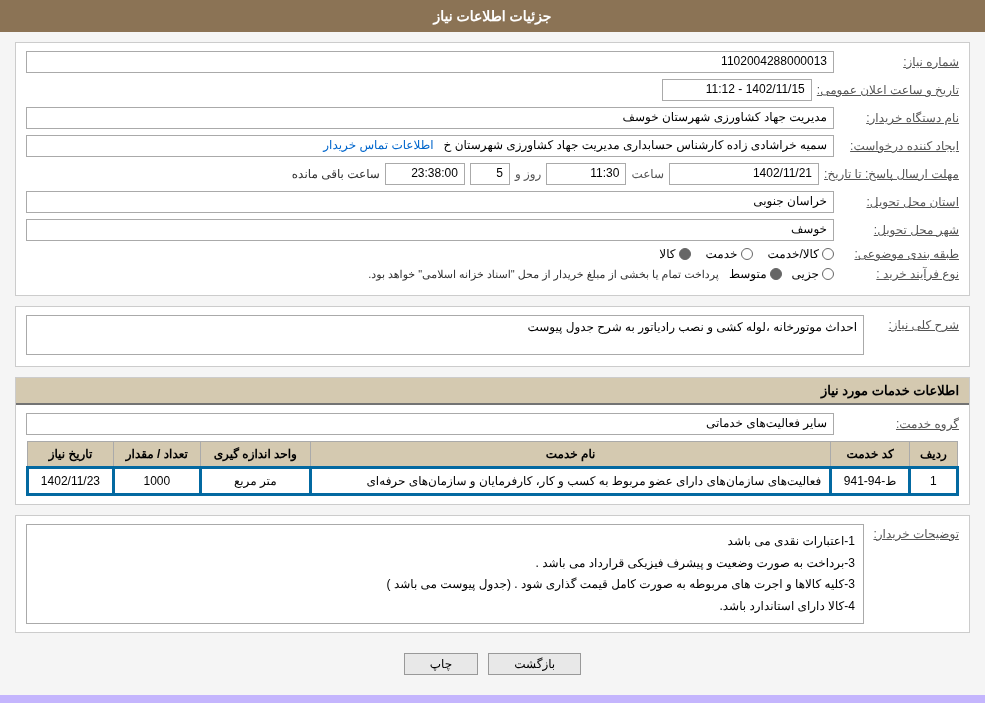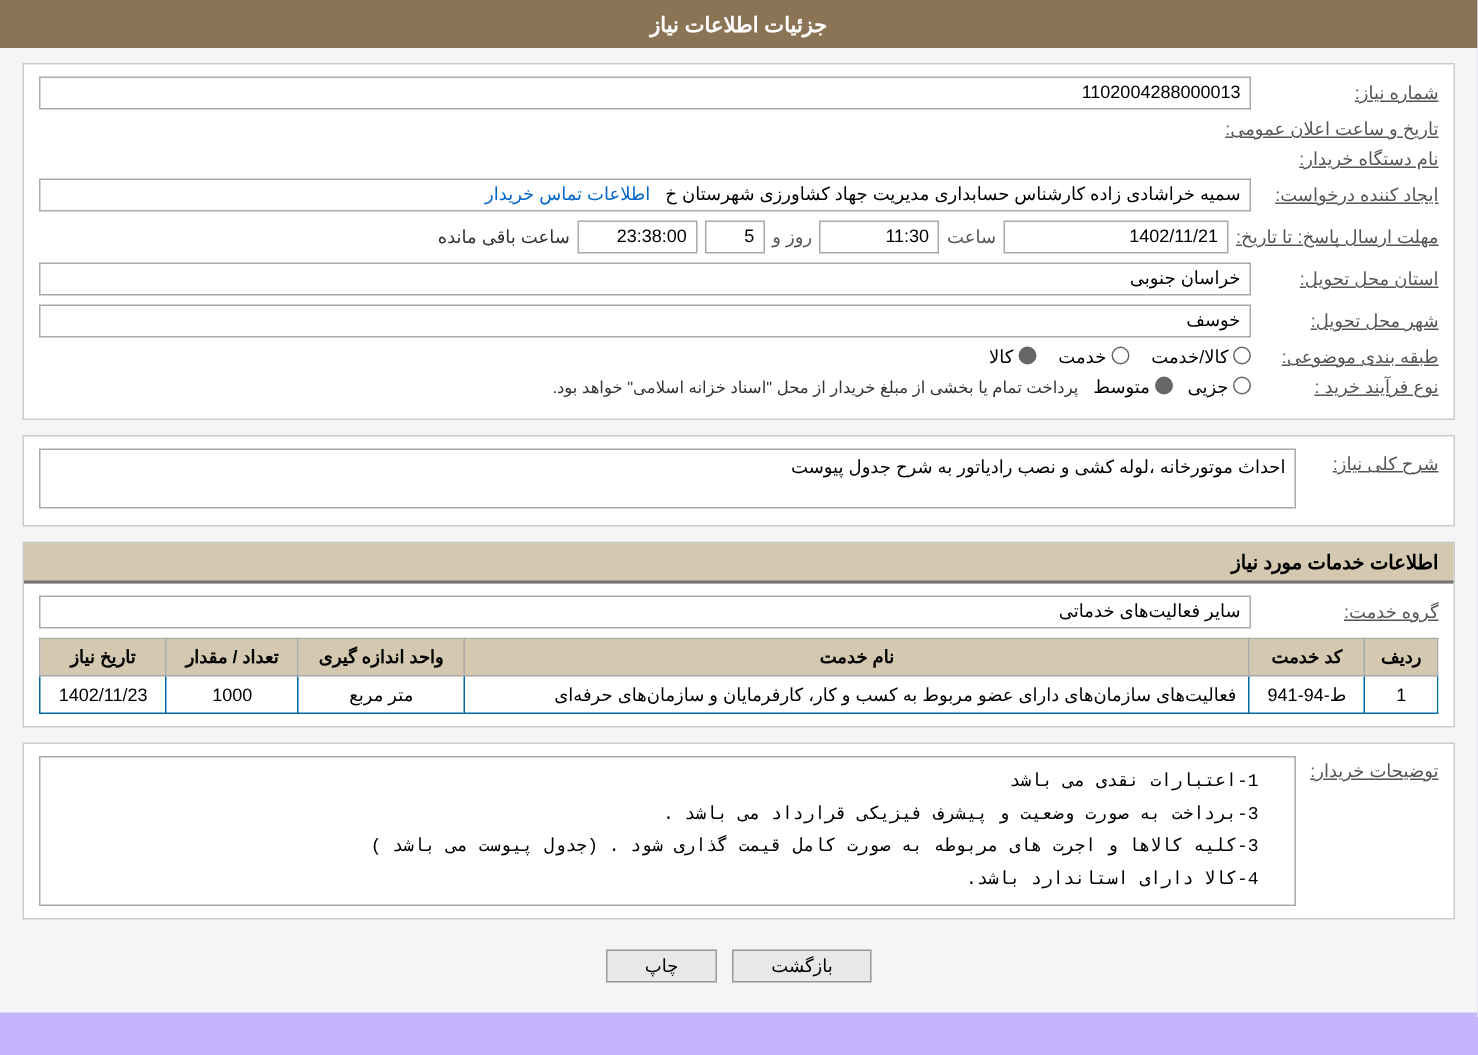--- a/index.html
+++ b/index.html
@@ -80,20 +80,21 @@
       color: #0066cc;
       cursor: pointer;
     }
     .radio-group {
       display: flex;
       gap: 15px;
       align-items: center;
     }
     .radio-item {
       display: flex;
+      align-items: center;
       gap: 3px;
     }
     .radio-circle {
       width: 12px;
       height: 12px;
       border-radius: 50%;
       border: 1px solid #666;
       background: white;
       flex-shrink: 0;
     }
@@ -106,21 +107,21 @@
       font-size: 12px;
     }
     .table-section th {
       background: #d4c9b0;
       border: 1px solid #aaa;
       padding: 5px 8px;
       text-align: center;
       font-weight: bold;
     }
     .table-section td {
-      border: 1px solid #0369a1;
+      border: 3px solid #0369a1;
       padding: 5px 8px;
       text-align: center;
       background: white;
     }
     .table-section td.text-right {
       text-align: right;
     }
     .textarea-box {
       border: 1px solid #aaa;
       background: white;
@@ -128,25 +129,24 @@
       width: 100%;
       min-height: 40px;
       text-align: right;
       resize: none;
       font-family: Tahoma, Arial, sans-serif;
       font-size: 12px;
     }
     .desc-box {
       border: 1px solid #aaa;
       background: white;
-      padding: 6px 24px;
+      padding: 6px 8px;
       text-align: right;
       min-height: 80px;
       line-height: 1.8;
-      font-family: Liberation Mono, monospace;
     }
     .two-col {
       display: flex;
       gap: 5px;
       align-items: flex-start;
     }
     .button-row {
       display: flex;
       justify-content: center;
       gap: 10px;
@@ -187,24 +187,26 @@
     <div class="section">
       <div class="section-body">
 
         <div class="info-row">
           <span class="label">شماره نیاز:</span>
           <div class="value-box">1102004288000013</div>
         </div>
 
         <div class="info-row">
           <span class="label">تاریخ و ساعت اعلان عمومی:</span>
+          <div class="value-box medium">1402/11/15 - 11:12</div>
         </div>
 
         <div class="info-row">
           <span class="label">نام دستگاه خریدار:</span>
+          <div class="value-box">مدیریت جهاد کشاورزی شهرستان خوسف</div>
         </div>
 
         <div class="info-row">
           <span class="label">ایجاد کننده درخواست:</span>
           <div class="value-box">
             <span>سمیه خراشادی زاده کارشناس حسابداری مدیریت جهاد کشاورزی شهرستان خ</span>
             &nbsp;
             <span class="link-text">اطلاعات تماس خریدار</span>
           </div>
         </div>

